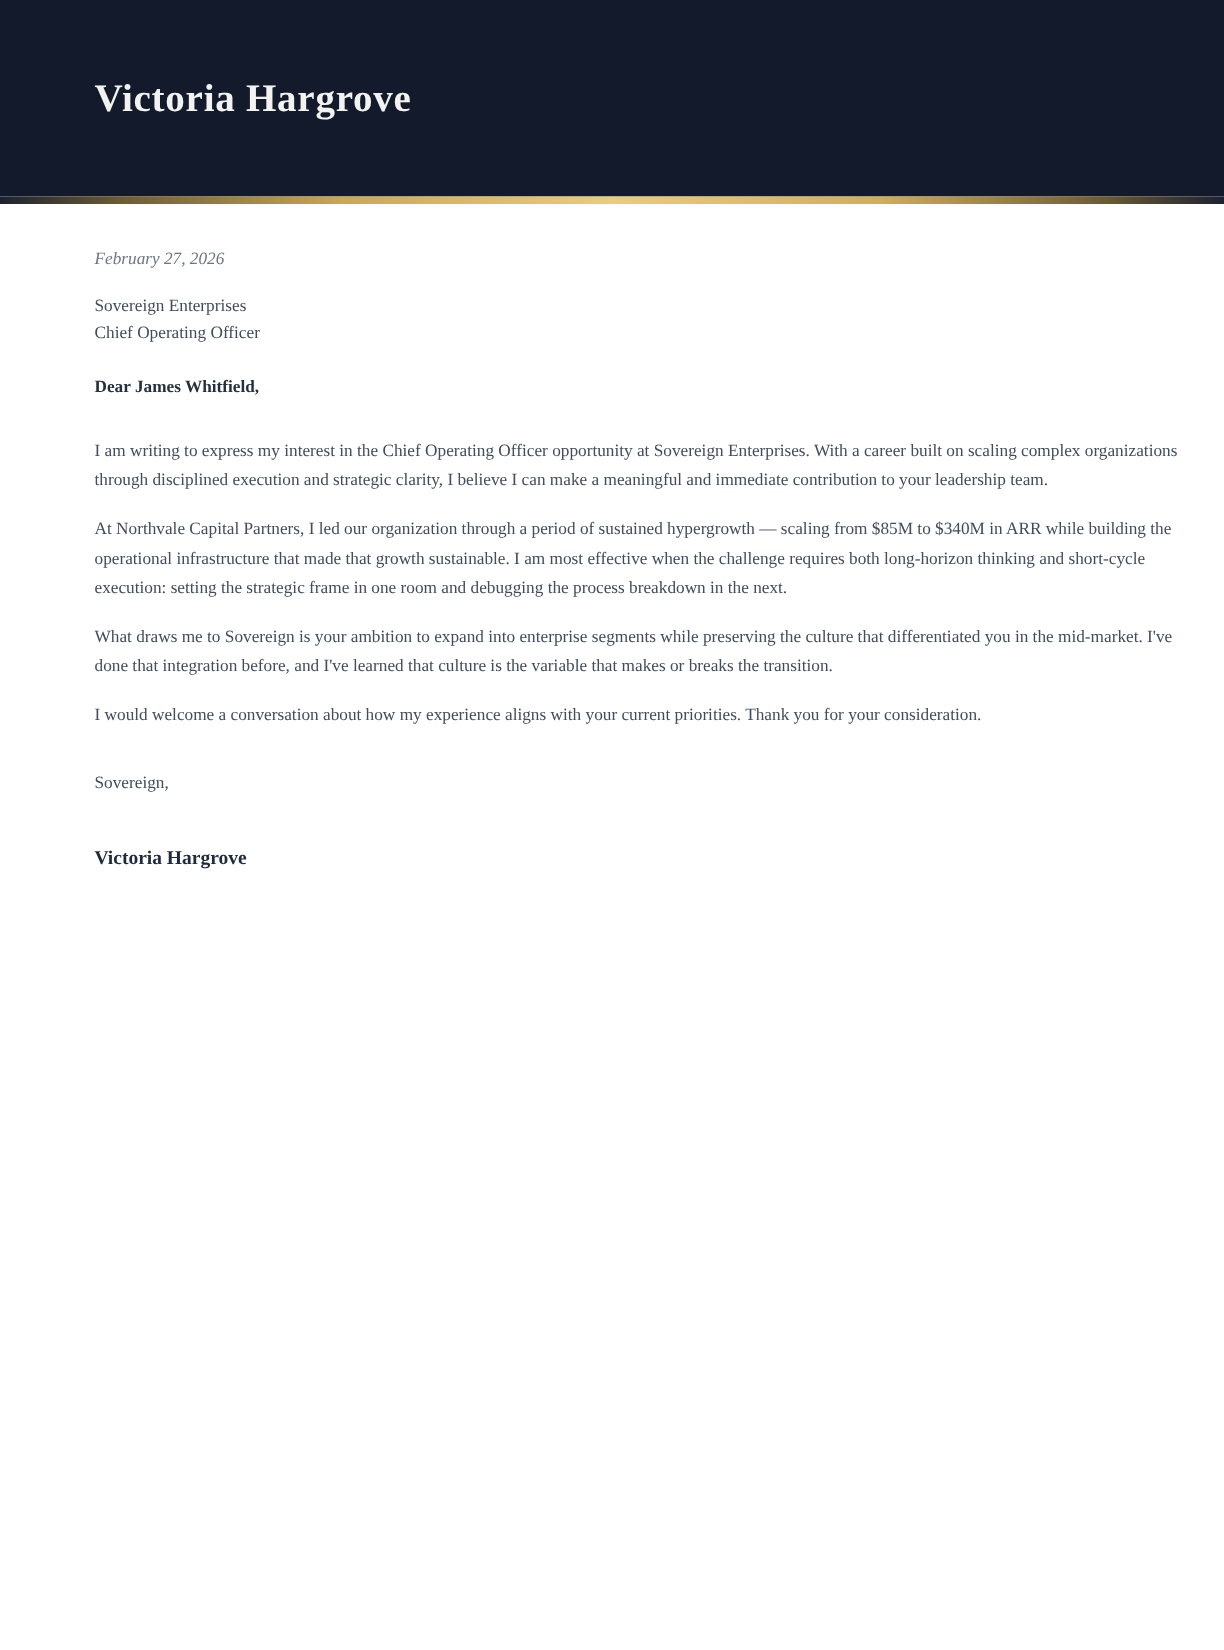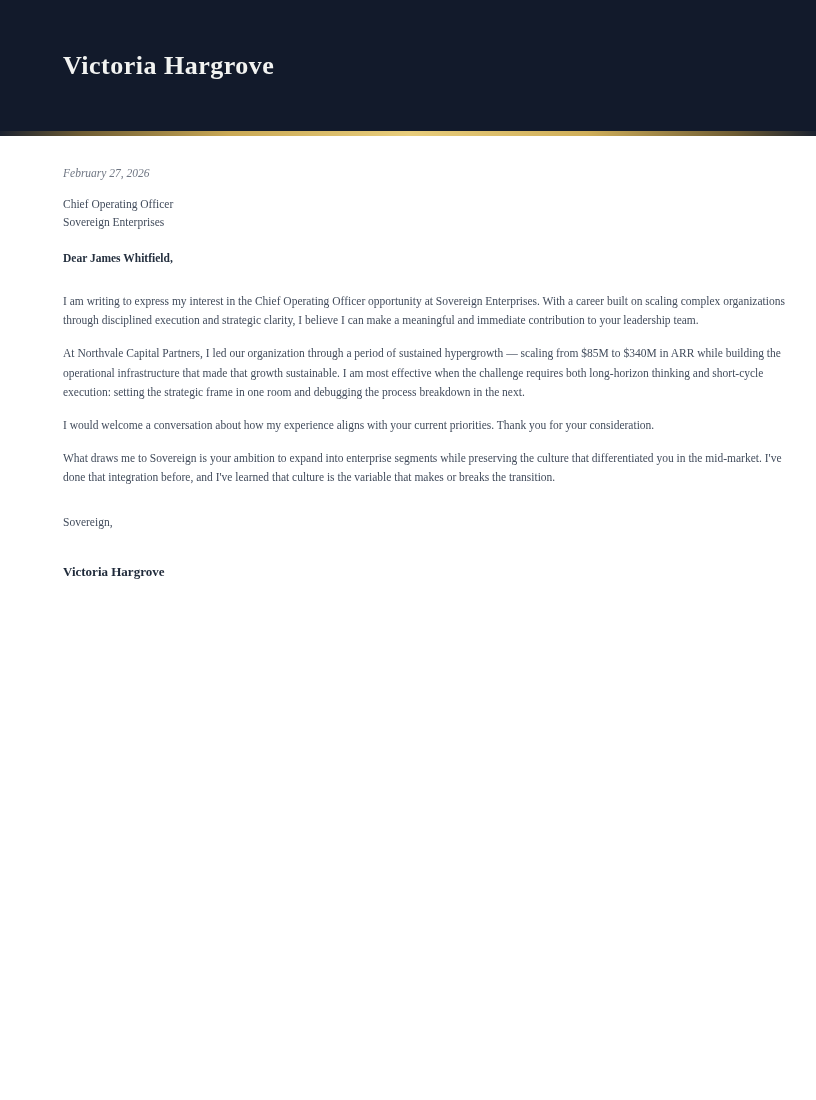--- a/index.html
+++ b/index.html
@@ -92,32 +92,32 @@
     <div class="header-name">Victoria Hargrove</div>
   </div>
 
   <div class="accent-bar"></div>
 
   <div class="letter">
 
     <p class="date-line">February 27, 2026</p>
 
     <div class="recipient-block">
+      <div>Sovereign Enterprises</div>
       <div>Chief Operating Officer</div>
-      <div>Sovereign Enterprises</div>
     </div>
 
     <p class="salutation">Dear James Whitfield,</p>
 
     <p class="body-paragraph">I am writing to express my interest in the Chief Operating Officer opportunity at Sovereign Enterprises. With a career built on scaling complex organizations through disciplined execution and strategic clarity, I believe I can make a meaningful and immediate contribution to your leadership team.</p>
 
     <p class="body-paragraph">At Northvale Capital Partners, I led our organization through a period of sustained hypergrowth — scaling from $85M to $340M in ARR while building the operational infrastructure that made that growth sustainable. I am most effective when the challenge requires both long-horizon thinking and short-cycle execution: setting the strategic frame in one room and debugging the process breakdown in the next.</p>
 
+    <p class="body-paragraph">What draws me to Sovereign is your ambition to expand into enterprise segments while preserving the culture that differentiated you in the mid-market. I've done that integration before, and I've learned that culture is the variable that makes or breaks the transition.</p>
+
     <p class="body-paragraph">I would welcome a conversation about how my experience aligns with your current priorities. Thank you for your consideration.</p>
-
-    <p class="body-paragraph">What draws me to Sovereign is your ambition to expand into enterprise segments while preserving the culture that differentiated you in the mid-market. I've done that integration before, and I've learned that culture is the variable that makes or breaks the transition.</p>
 
     <p class="closing">Sovereign,</p>
 
     <p class="signature">Victoria Hargrove</p>
 
   </div>
 </div>
 
 </body></html>

